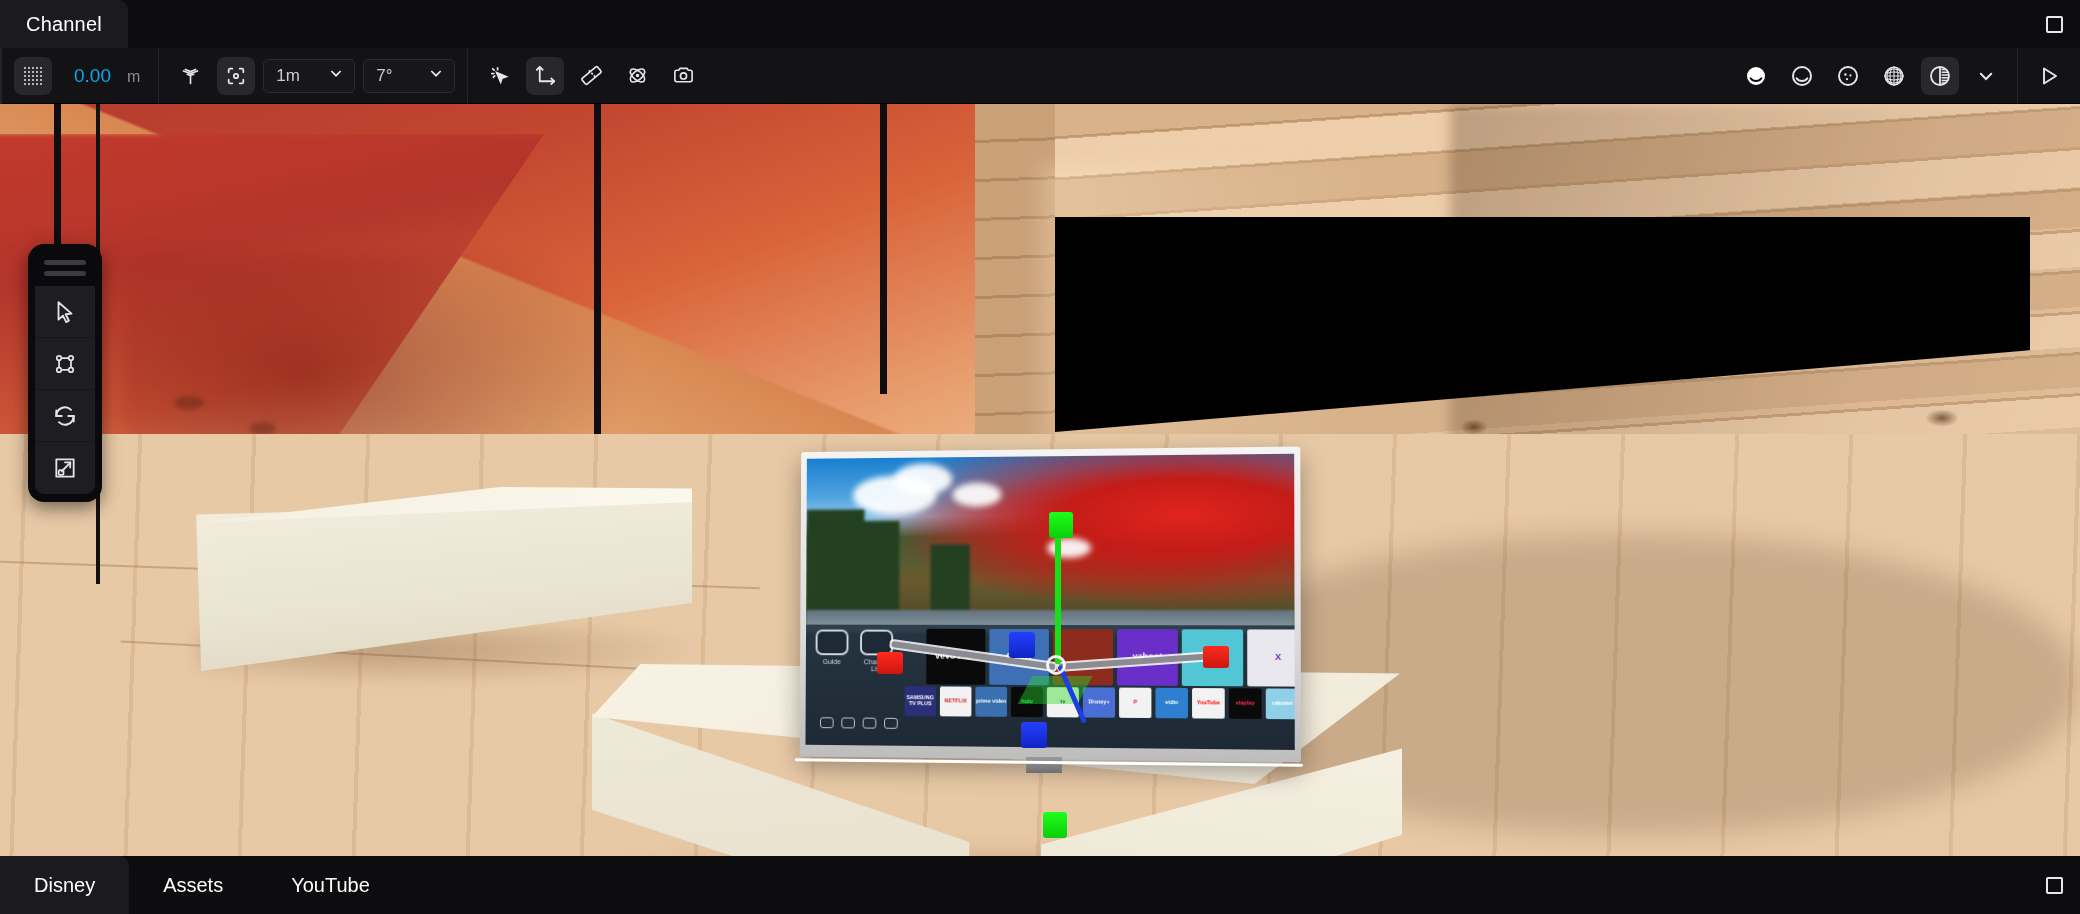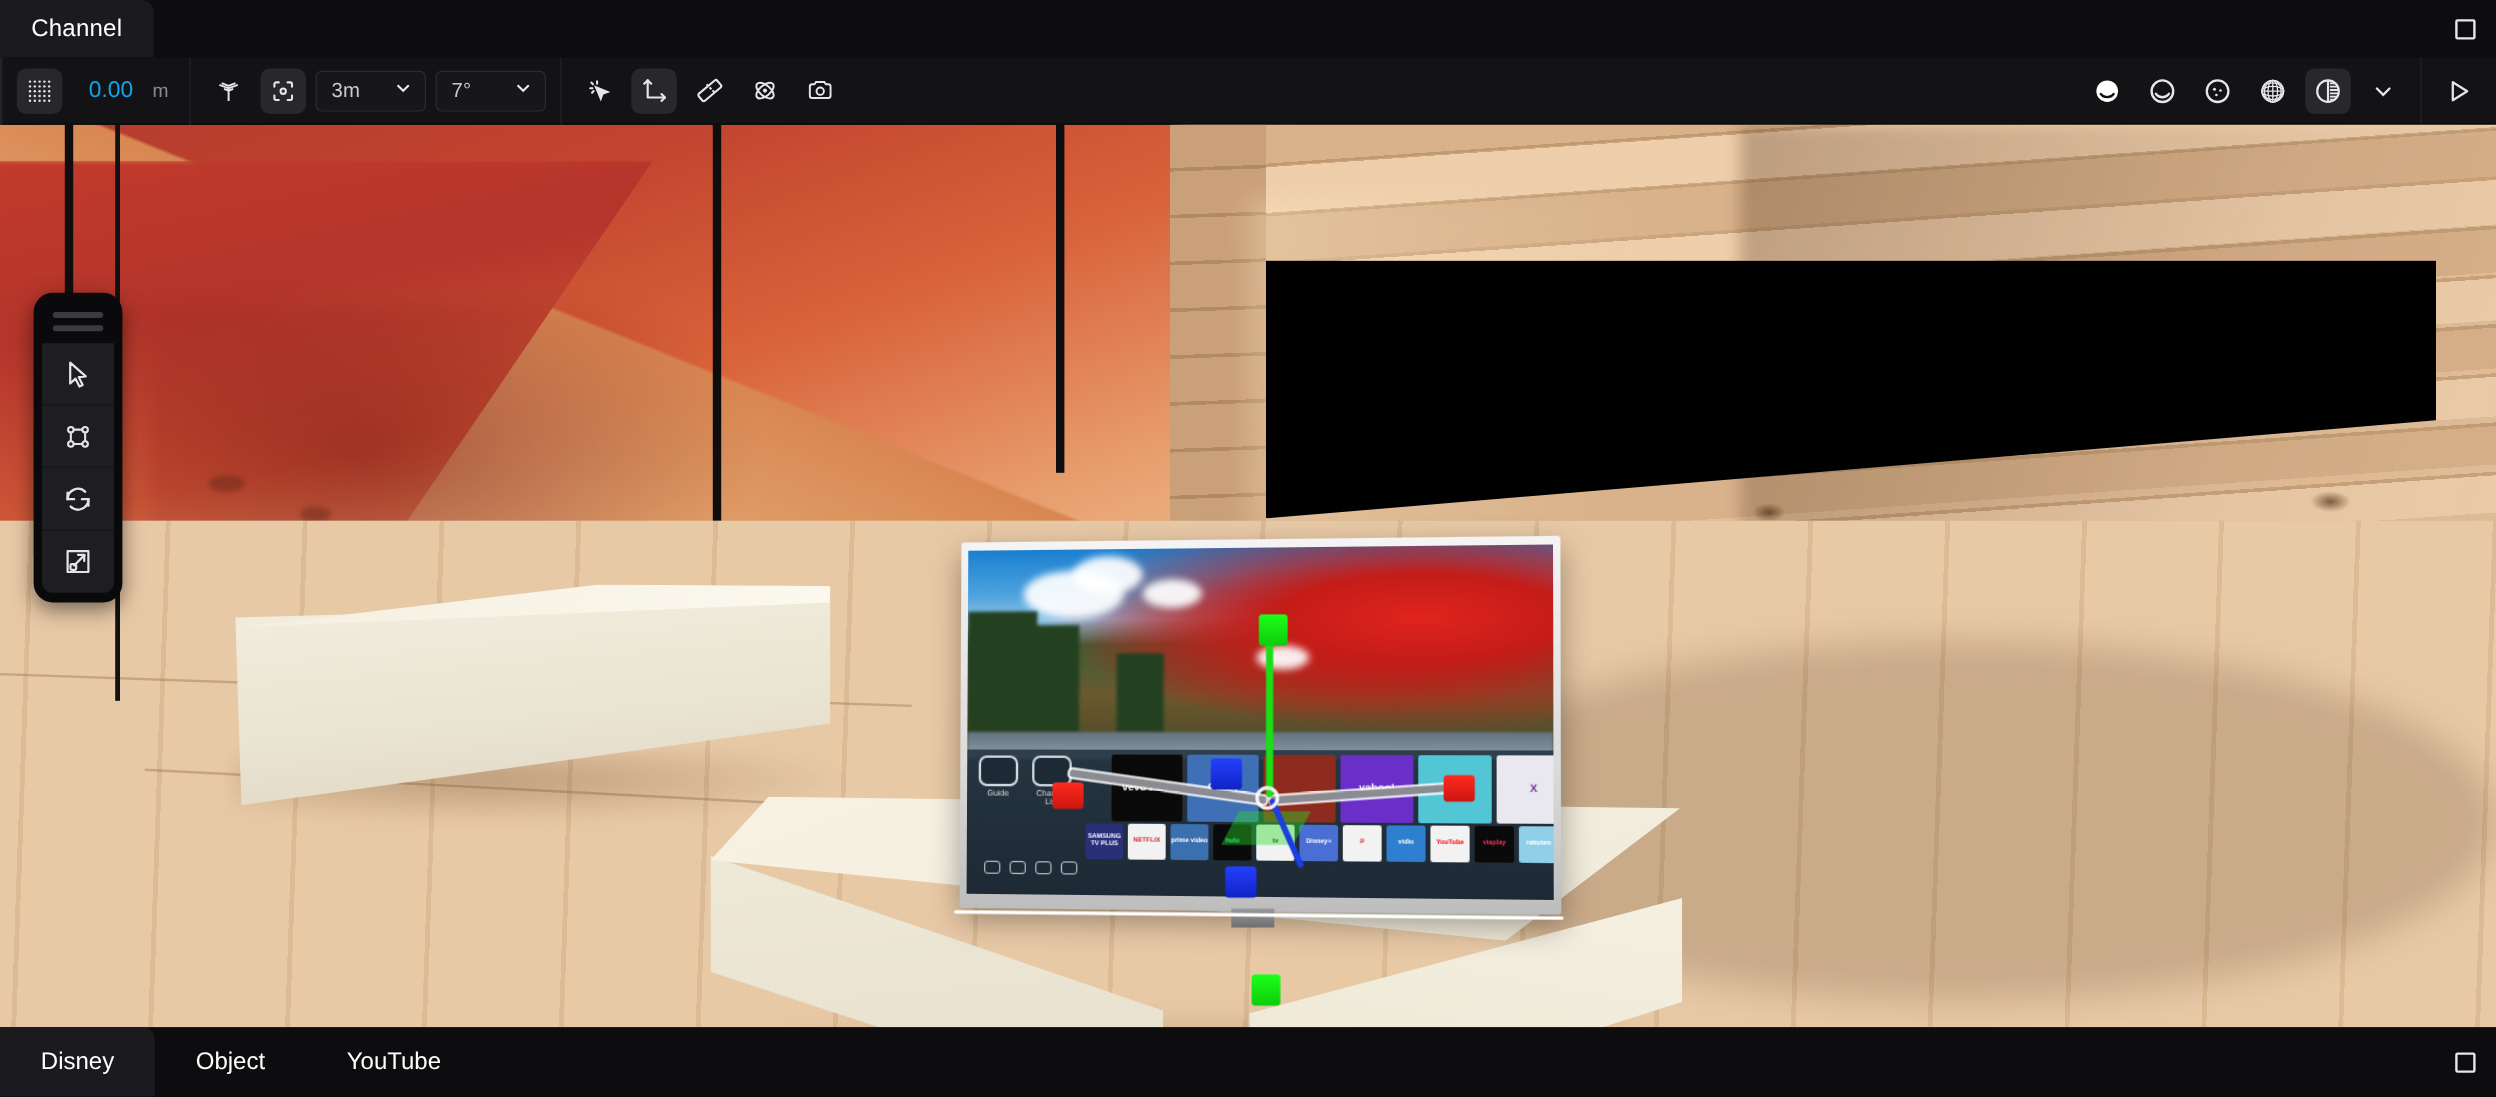--- a/index.html
+++ b/index.html
@@ -408,21 +408,21 @@
       <div class="icon-btn active">
         <svg width="22" height="22" viewBox="0 0 24 24" fill="none" stroke="currentColor" stroke-width="1.9" stroke-linecap="round">
           <path d="M4 8V5.5A1.5 1.5 0 0 1 5.5 4H8"></path>
             <path d="M16 4h2.5A1.5 1.5 0 0 1 20 5.5V8"></path>
           <path d="M20 16v2.5a1.5 1.5 0 0 1-1.5 1.5H16"></path>
             <path d="M8 20H5.5A1.5 1.5 0 0 1 4 18.5V16"></path>
           <circle cx="12" cy="12" r="2.4"></circle>
         </svg>
       </div>
       <div class="select narrow">
-        <span>3m</span>
+        <span>1m</span>
         <span class="chev">
           <svg width="16" height="16" viewBox="0 0 24 24" fill="none" stroke="currentColor" stroke-width="2.6">
               <path d="M5 9l7 7 7-7"></path>
             </svg>
         </span>
       </div>
       <div class="select narrow">
         <span>7°</span>
         <span class="chev">
           <svg width="16" height="16" viewBox="0 0 24 24" fill="none" stroke="currentColor" stroke-width="2.6">
@@ -726,21 +726,21 @@
         </svg>
       </div>
     </div>
   </div>
 
   <div class="bottombar">
     <div class="btab active">
       <span>Disney</span>
     </div>
     <div class="btab">
-      <span>Object</span>
+      <span>Assets</span>
     </div>
     <div class="btab">
       <span>YouTube</span>
     </div>
     <div class="bottom-spacer"></div>
     <div class="win-btn">
       <div class="sq-icon"></div>
     </div>
   </div>
 

